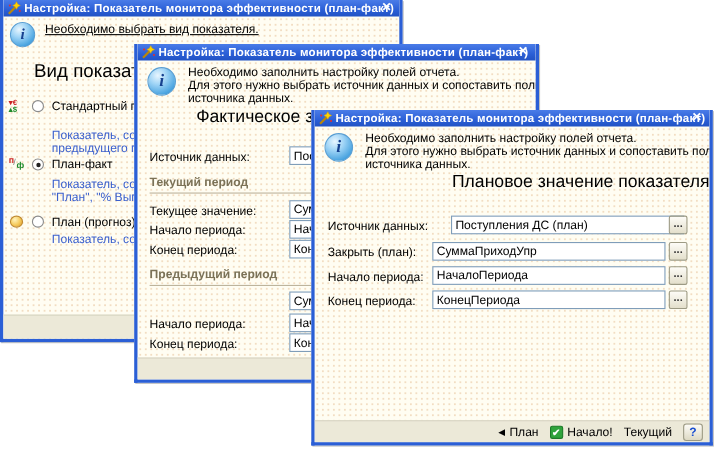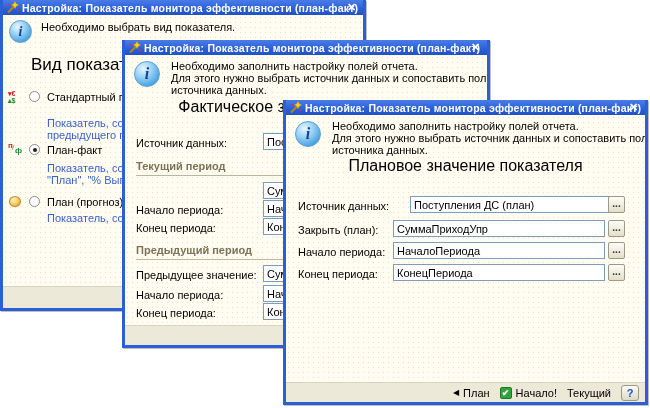--- a/index.html
+++ b/index.html
@@ -117,21 +117,21 @@
           <line x1="2" y1="11.5" x2="8" y2="5.5" stroke="#b8860b" stroke-width="2"></line>
           <polygon points="9,0.5 10.2,2.8 12.5,4 10.2,5.2 9,7.5 7.8,5.2 5.5,4 7.8,2.8" fill="#ffd400" stroke="#d4a017" stroke-width="0.5"></polygon>
           <circle cx="3" cy="4" r="1" fill="#e03030"></circle>
             <circle cx="12" cy="9" r="1" fill="#e03030"></circle>
         </svg>
       </span>
       <span class="titletext">Настройка: Показатель монитора эффективности (план-факт)</span>
       <span class="close">✕</span>
     </div>
     <div class="infoicon" style="left:6px; top:20px; width:23px; height:23px; font-size:14px;">i</div>
-    <div class="infotext" style="left:38px; top:21px;">Необходимо выбрать вид показателя.</div>
+    <div class="infotext" style="left:38px; top:21px;text-decoration:underline;">Необходимо выбрать вид показателя.</div>
     <div class="heading" style="left:28px; top:55px; font-size:17px;">Вид показателя</div>
 
     <span class="ricon" style="left:5px; top:90px;">
       <span class="red">▾€</span><br>
       <span class="grn">▴$</span>
     </span>
     <span class="radio" style="left:26px; top:91px;"></span>
     <span class="rlabel" style="left:44px; top:91px;">Стандартный показатель</span>
     <span class="rdesc" style="left:44px; top:117px;">Показатель, содержащий значения текущего и</span>
     <span class="rdesc" style="left:44px; top:129px;">предыдущего периода</span>
@@ -172,34 +172,34 @@
     <div class="infotext" style="left:46px; top:32px;">Для этого нужно выбрать источник данных и сопоставить полю отчета поле</div>
     <div class="infotext" style="left:46px; top:44px;">источника данных.</div>
     <div class="heading" style="left:0; right:0; top:58px; text-align:center;">Фактическое значение показателя</div>
 
     <span class="lbl" style="left:11px; top:97px;">Источник данных:</span>
     <span class="inp" style="left:138px; top:93px; width:210px;">Поступления ДС</span>
     <span class="dots" style="left:350px; top:93px;">...</span>
 
     <div class="group" style="left:11px; right:10px; top:120px;">Текущий период</div>
 
+    <span class="lbl" style="left:11px; top:146px;">Текущее значение:</span>
     <span class="inp" style="left:138px; top:142px; width:210px;">СуммаПриходУпр</span>
     <span class="dots" style="left:350px; top:142px;">...</span>
 
     <span class="lbl" style="left:11px; top:164px;">Начало периода:</span>
     <span class="inp" style="left:138px; top:160px; width:210px;">НачалоПериода</span>
     <span class="dots" style="left:350px; top:160px;">...</span>
 
     <span class="lbl" style="left:11px; top:182px;">Конец периода:</span>
     <span class="inp" style="left:138px; top:178px; width:210px;">КонецПериода</span>
     <span class="dots" style="left:350px; top:178px;">...</span>
 
     <div class="group" style="left:11px; right:10px; top:204px;">Предыдущий период</div>
 
-    <span class="lbl" style="left:11px; top:229px;">Предыдущее значение:</span>
     <span class="inp" style="left:138px; top:225px; width:210px;">СуммаПриходУпр</span>
     <span class="dots" style="left:350px; top:225px;">...</span>
 
     <span class="lbl" style="left:11px; top:249px;">Начало периода:</span>
     <span class="inp" style="left:138px; top:245px; width:210px;">НачалоПериода</span>
     <span class="dots" style="left:350px; top:245px;">...</span>
 
     <span class="lbl" style="left:11px; top:267px;">Конец периода:</span>
     <span class="inp" style="left:138px; top:263px; width:210px;">КонецПериода</span>
     <span class="dots" style="left:350px; top:263px;">...</span>
@@ -217,21 +217,21 @@
             <circle cx="12" cy="9" r="1" fill="#e03030"></circle>
         </svg>
       </span>
       <span class="titletext">Настройка: Показатель монитора эффективности (план-факт)</span>
       <span class="close">✕</span>
     </div>
     <div class="infoicon" style="left:9px; top:21px; width:26px; height:26px; font-size:16px;">i</div>
     <div class="infotext" style="left:46px; top:20px;">Необходимо заполнить настройку полей отчета.</div>
     <div class="infotext" style="left:46px; top:32px;">Для этого нужно выбрать источник данных и сопоставить полю отчета поле</div>
     <div class="infotext" style="left:46px; top:44px;">источника данных.</div>
-    <div class="heading" style="left:0; right:0; top:57px; text-align:center;">Плановое значение показателя</div>
+    <div class="heading" style="left:0; right:0; top:57px; text-align:right;">Плановое значение показателя</div>
 
     <span class="lbl" style="left:12px; top:100px;">Источник данных:</span>
     <span class="inp" style="left:124px; top:96px; width:212px;">Поступления ДС (план)</span>
     <span class="dots" style="left:322px; top:96px;">...</span>
 
     <span class="lbl" style="left:12px; top:124px;">Закрыть (план):</span>
     <span class="inp" style="left:107px; top:120px; width:212px;">СуммаПриходУпр</span>
     <span class="dots" style="left:322px; top:120px;">...</span>
 
     <span class="lbl" style="left:12px; top:146px;">Начало периода:</span>

